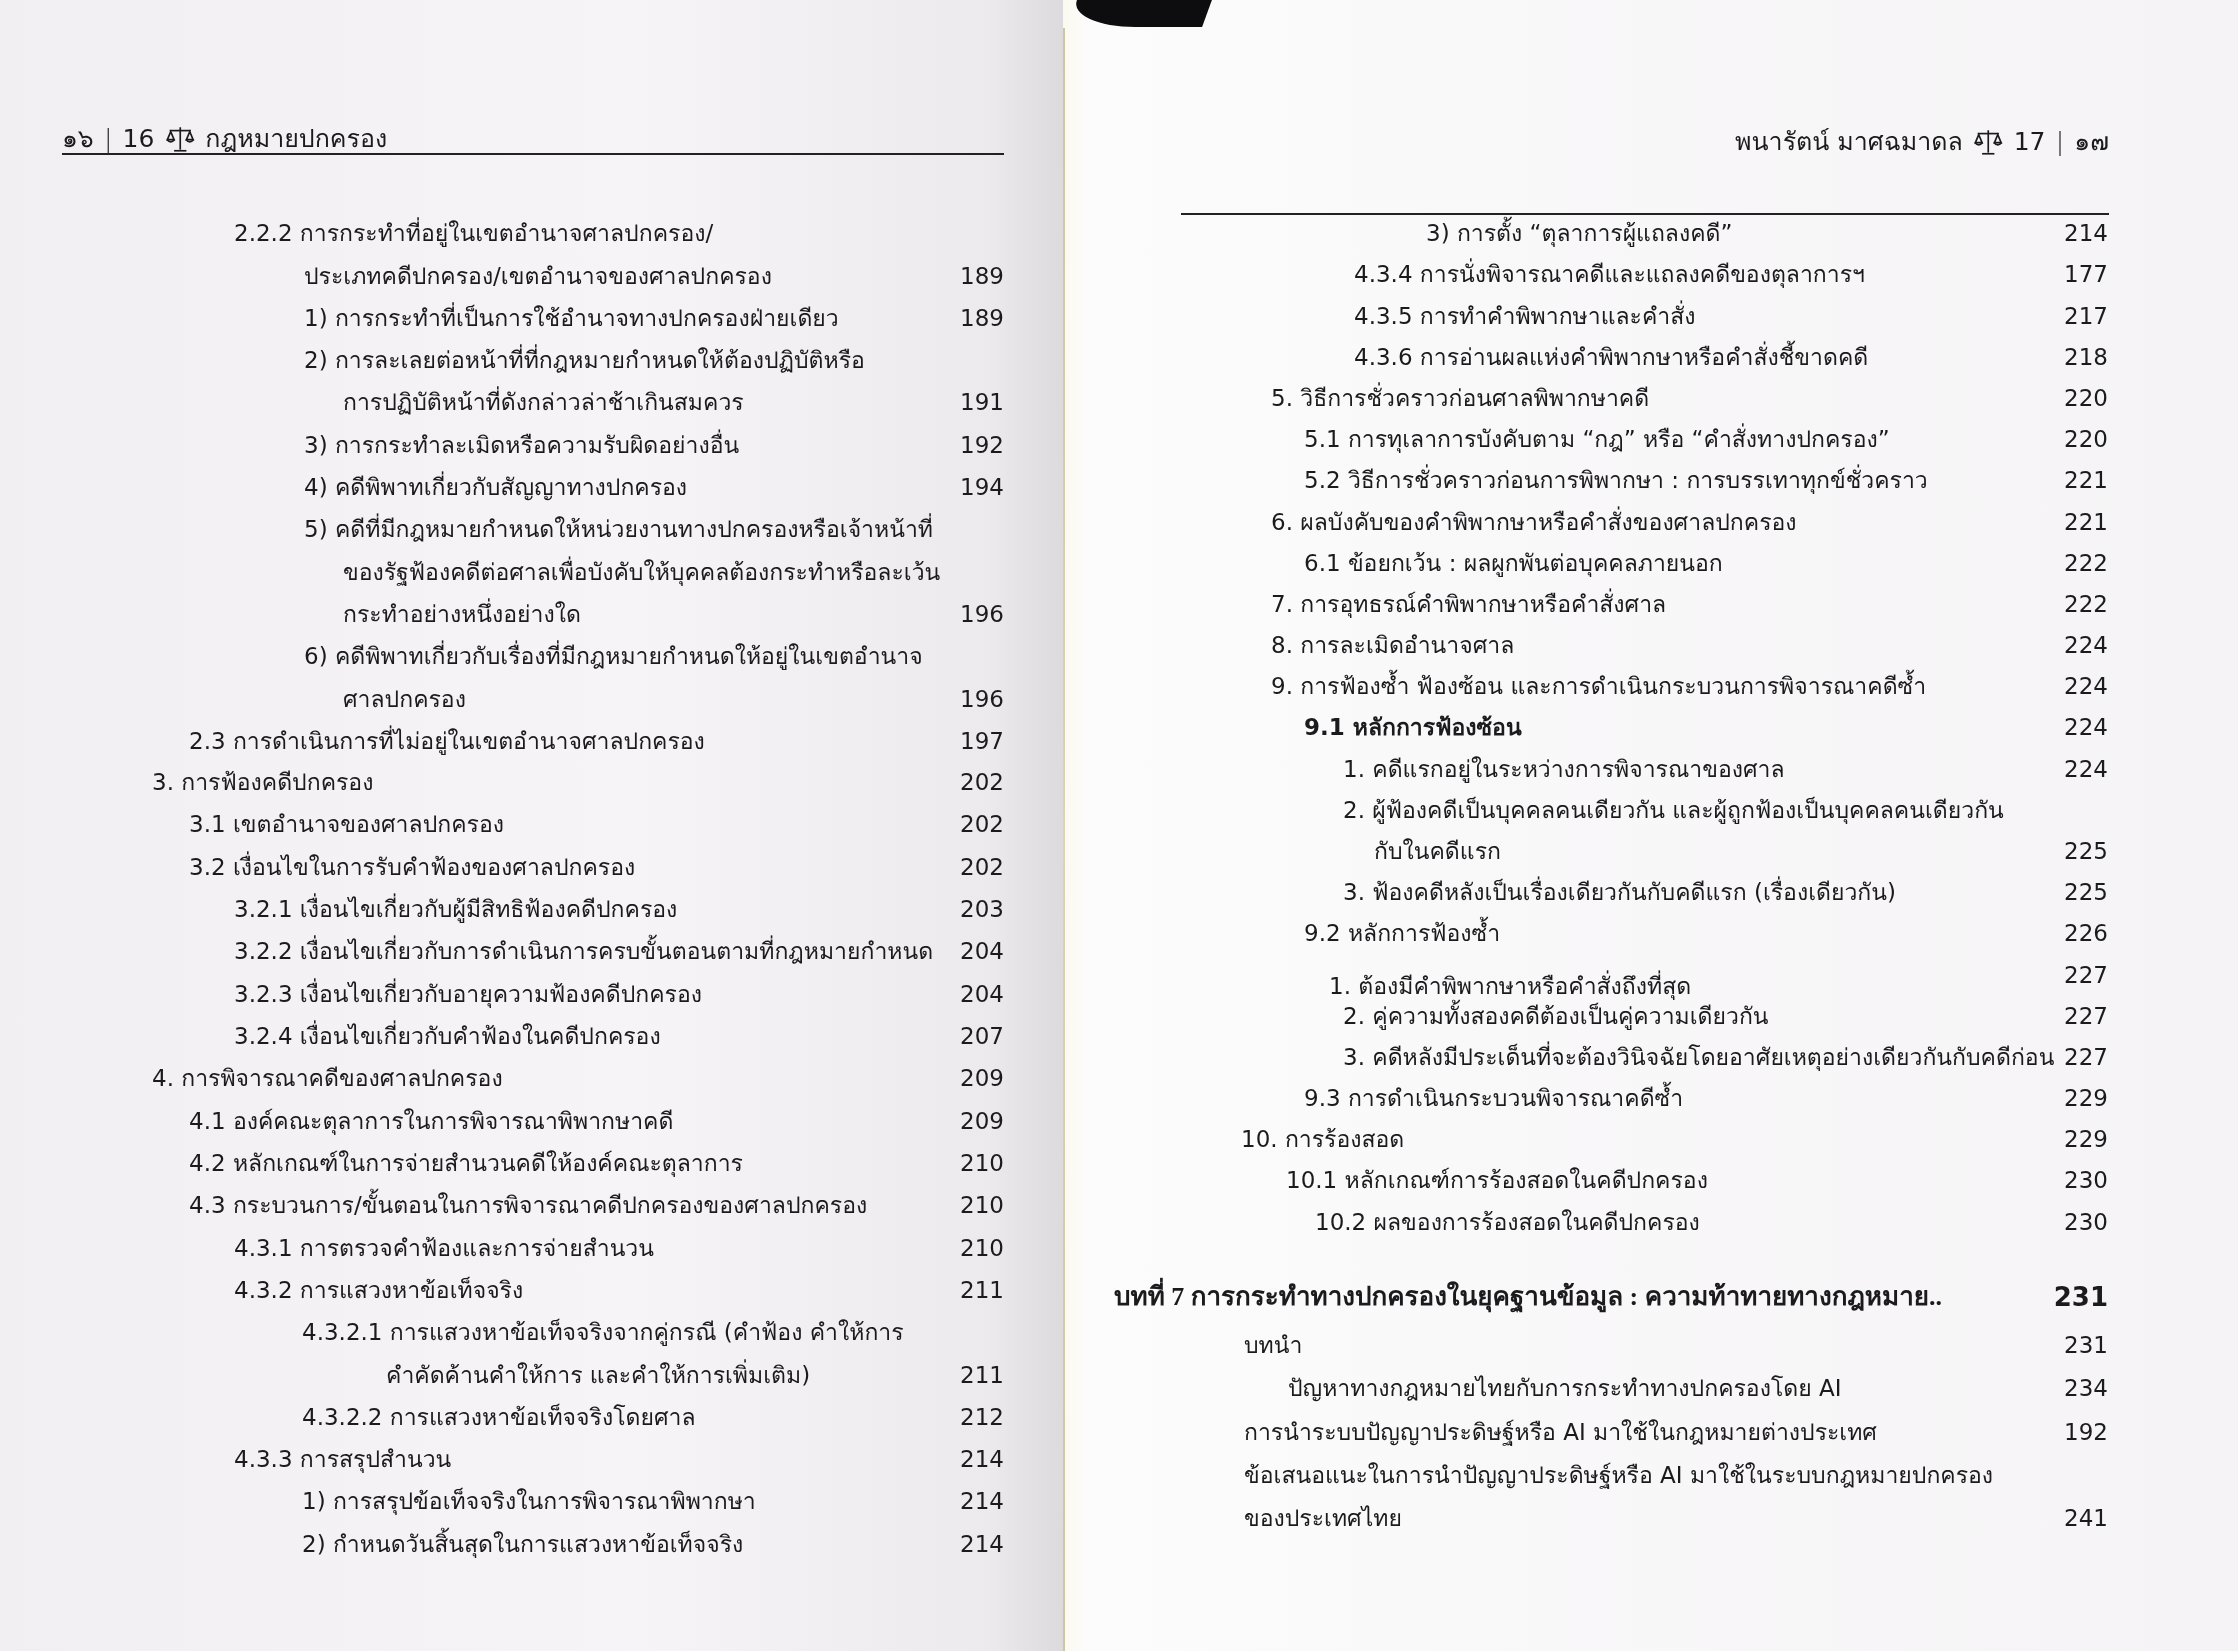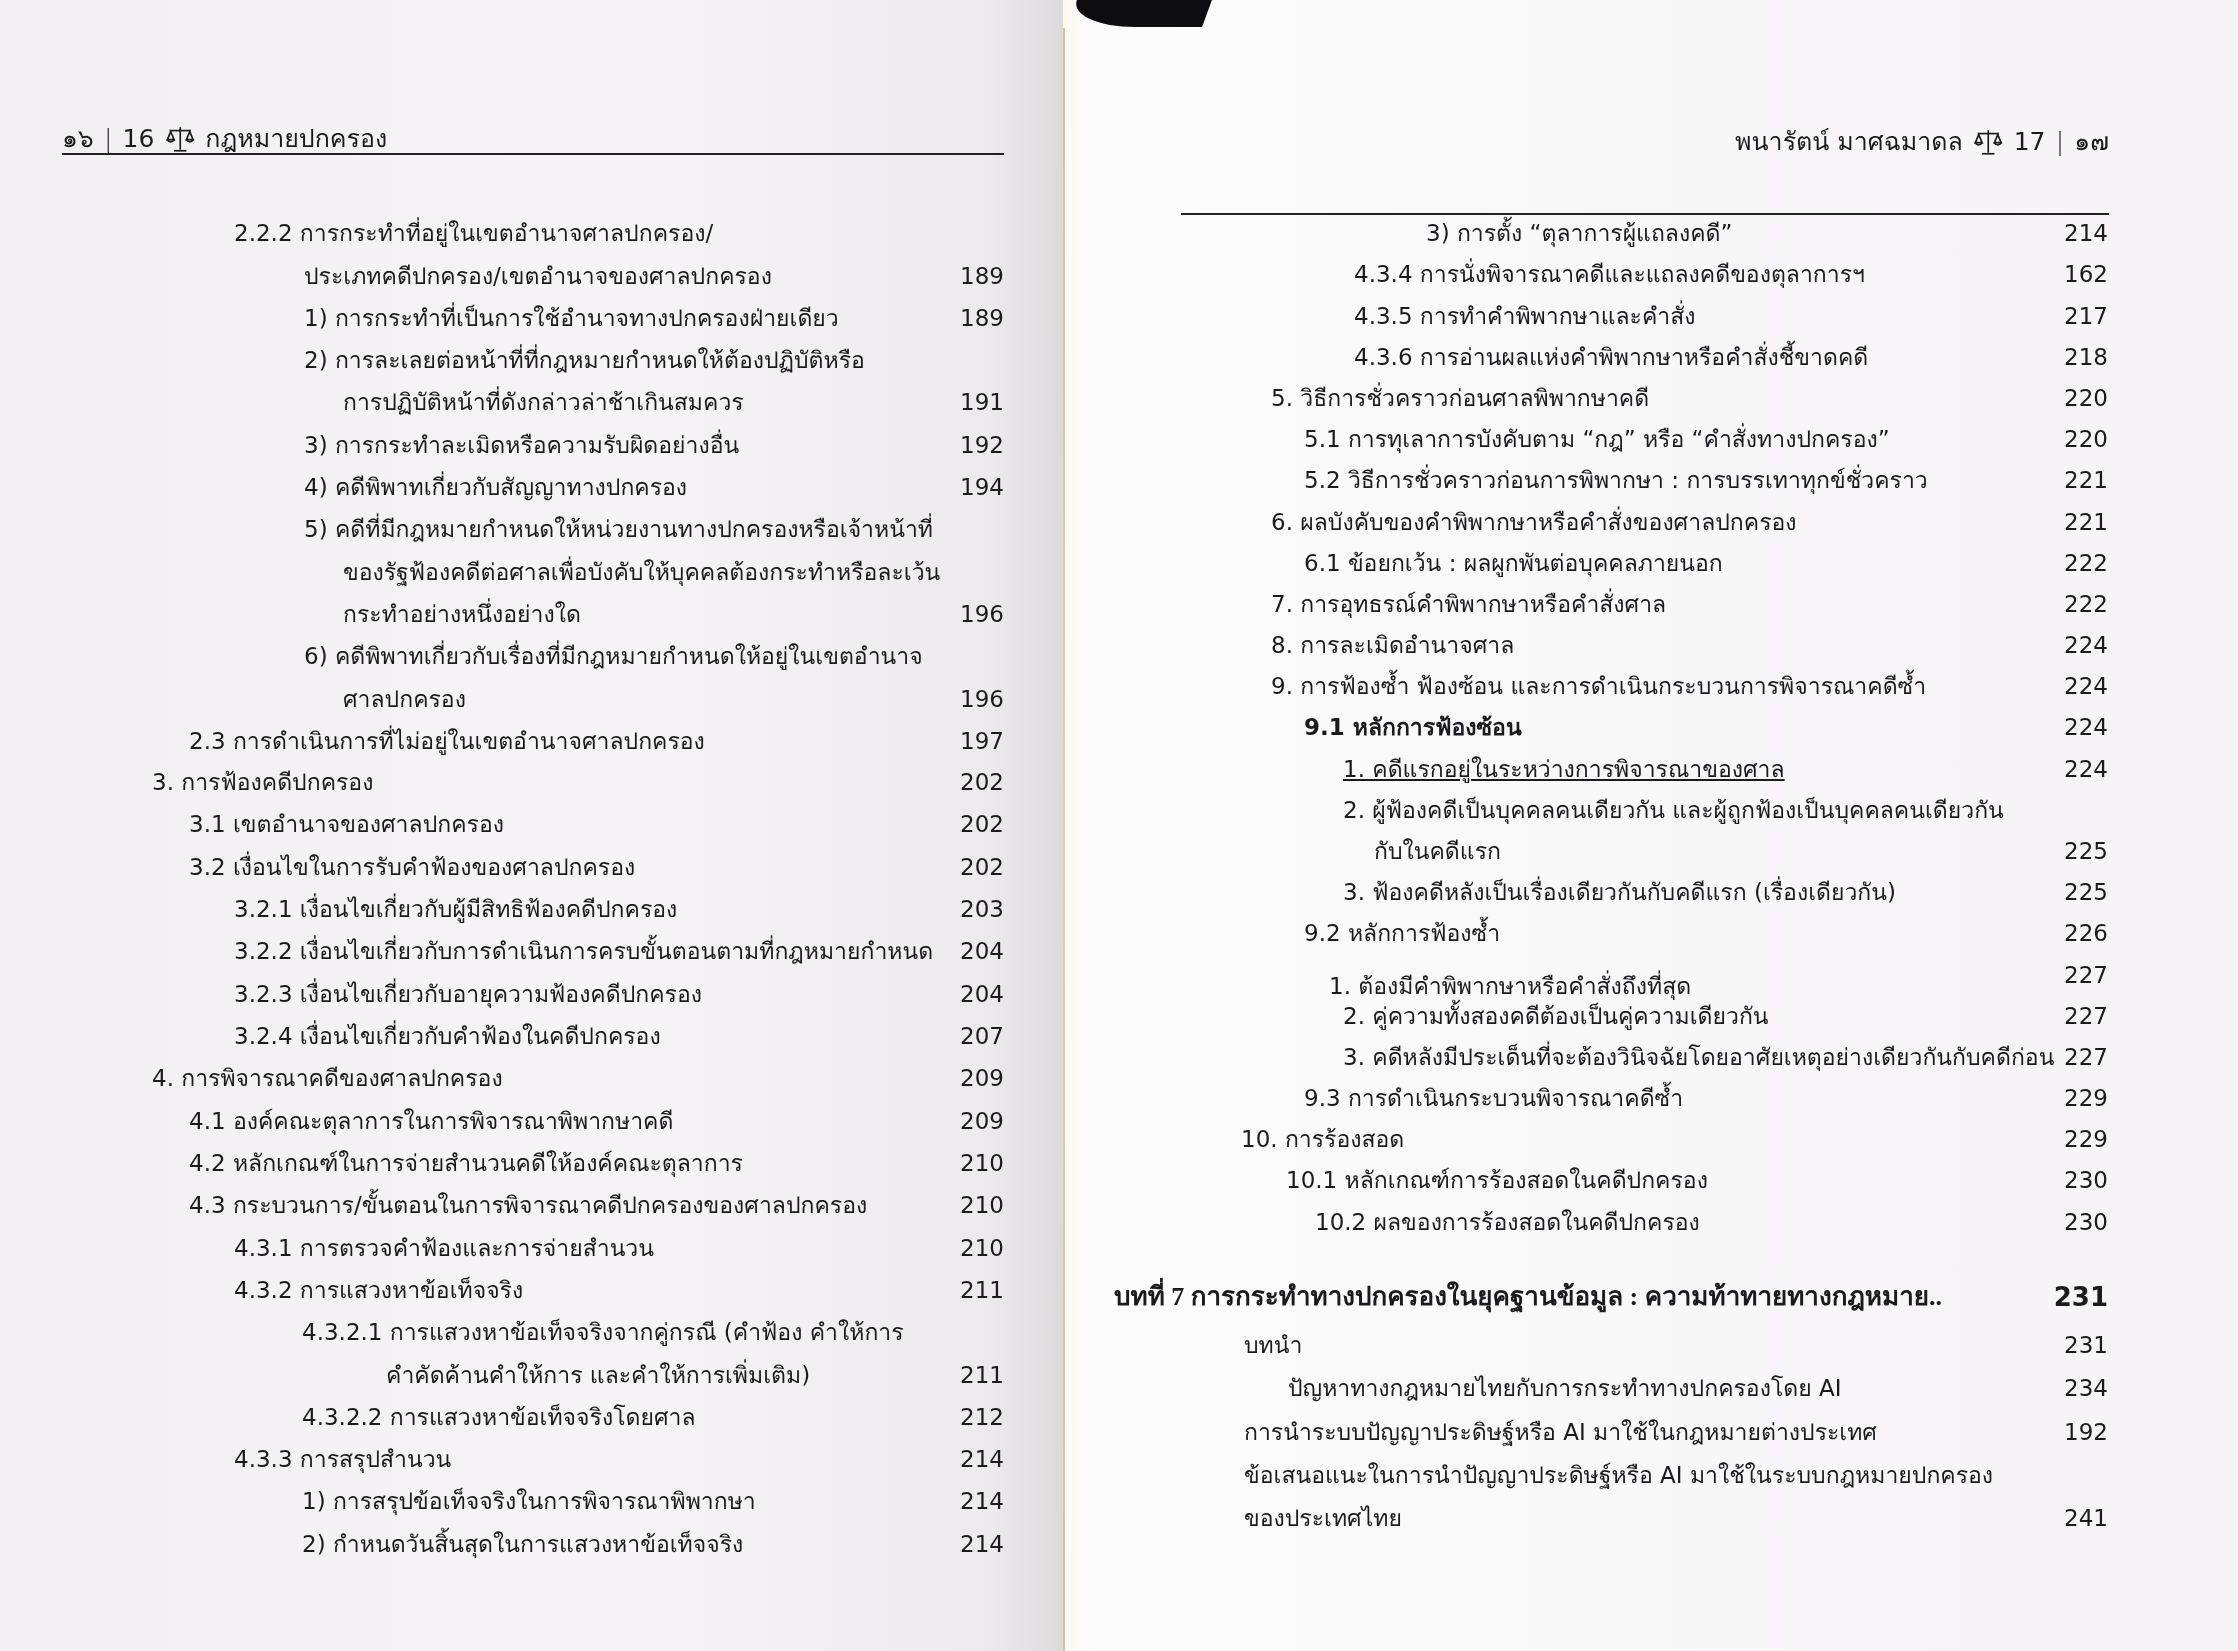--- a/index.html
+++ b/index.html
@@ -229,21 +229,21 @@
       <span class="toc-page">214</span>
     </div>
   </div>
 <div id="toc-right" class="right">
     <div class="toc-row" style="top: 217px; left: 0px;">
       <span class="toc-text" style="left: 1426px;">3)  การตั้ง “ตุลาการผู้แถลงคดี”</span>
       <span class="toc-page">214</span>
     </div>
     <div class="toc-row" style="top: 258px; left: 0px;">
       <span class="toc-text" style="left: 1354px;">4.3.4  การนั่งพิจารณาคดีและแถลงคดีของตุลาการฯ</span>
-      <span class="toc-page">162</span>
+      <span class="toc-page">177</span>
     </div>
     <div class="toc-row" style="top: 300px; left: 0px;">
       <span class="toc-text" style="left: 1354px;">4.3.5  การทำคำพิพากษาและคำสั่ง</span>
       <span class="toc-page">217</span>
     </div>
     <div class="toc-row" style="top: 341px; left: 0px;">
       <span class="toc-text" style="left: 1354px;">4.3.6  การอ่านผลแห่งคำพิพากษาหรือคำสั่งชี้ขาดคดี</span>
       <span class="toc-page">218</span>
     </div>
     <div class="toc-row" style="top: 382px; left: 0px;">
@@ -276,21 +276,21 @@
     </div>
     <div class="toc-row" style="top: 670px; left: 0px;">
       <span class="toc-text" style="left: 1271px;">9.  การฟ้องซ้ำ ฟ้องซ้อน และการดำเนินกระบวนการพิจารณาคดีซ้ำ</span>
       <span class="toc-page">224</span>
     </div>
     <div class="toc-row" style="top: 711px; left: 0px;">
       <span class="toc-text" style="left: 1304px; font-weight: bold;">9.1  หลักการฟ้องซ้อน</span>
       <span class="toc-page">224</span>
     </div>
     <div class="toc-row" style="top: 753px; left: 0px;">
-      <span class="toc-text" style="left: 1343px; text-decoration: underline;">1.  คดีแรกอยู่ในระหว่างการพิจารณาของศาล</span>
+      <span class="toc-text" style="left: 1343px;">1.  คดีแรกอยู่ในระหว่างการพิจารณาของศาล</span>
       <span class="toc-page">224</span>
     </div>
     <div class="toc-row" style="top: 794px; left: 0px;">
       <span class="toc-text" style="left: 1343px;">2.  ผู้ฟ้องคดีเป็นบุคคลคนเดียวกัน และผู้ถูกฟ้องเป็นบุคคลคนเดียวกัน</span>
       <span class="toc-page"></span>
     </div>
     <div class="toc-row" style="top: 835px; left: 0px;">
       <span class="toc-text" style="left: 1374px;">กับในคดีแรก</span>
       <span class="toc-page">225</span>
     </div>

